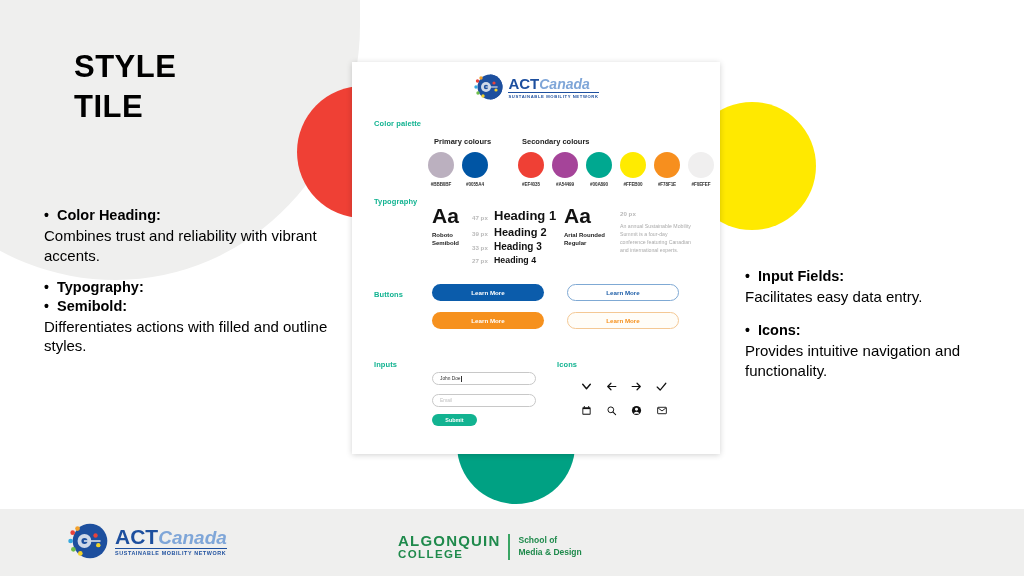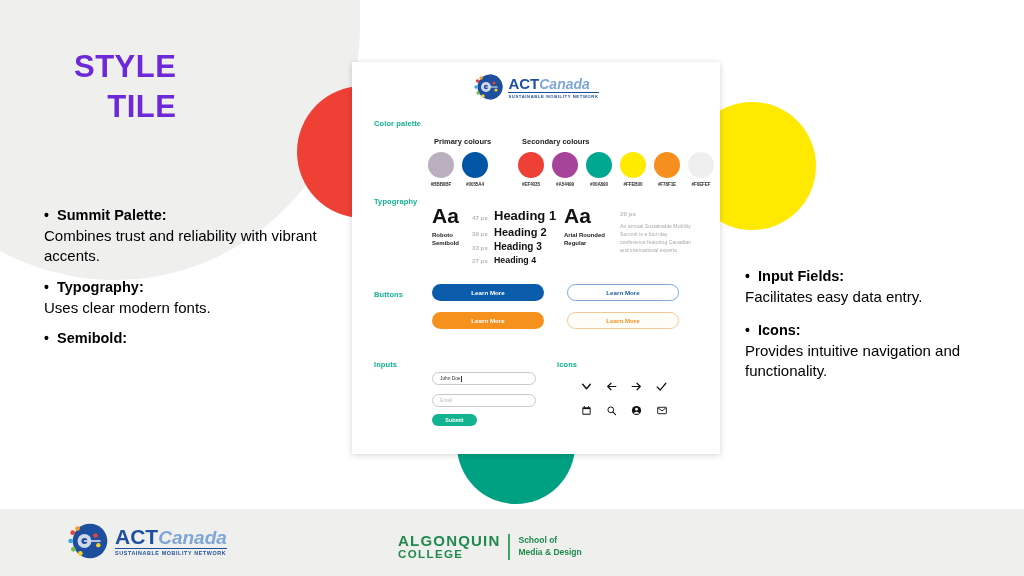--- a/index.html
+++ b/index.html
@@ -236,42 +236,42 @@
   }
 </style>
 </head>
 <body>
 
 <div class="blob-topleft" style="background: rgb(239, 239, 238);"></div>
 <div class="circle-red" style="background: rgb(239, 64, 53);"></div>
 <div class="circle-yellow" style="background: rgb(255, 233, 0);"></div>
 <div class="circle-teal" style="background: rgb(0, 161, 131);"></div>
 
-<div class="slide-title" style="color: #6d28d9; text-align: right;">
+<div class="slide-title" style="color: #000000;">
   <div>STYLE</div>
   <div>TILE</div>
 </div>
 
 <div class="copy left">
   <div class="bullet-head">
     <span class="dot">•</span>
-    <span>Summit Palette:</span>
+    <span>Color Heading:</span>
   </div>
   <div class="bullet-body">Combines trust and reliability with vibrant accents.</div>
 
   <div class="bullet-head">
     <span class="dot">•</span>
     <span>Typography:</span>
   </div>
-  <div class="bullet-body">Uses clear modern fonts.</div>
 
   <div class="bullet-head">
     <span class="dot">•</span>
     <span>Semibold:</span>
   </div>
+  <div class="bullet-body"> Differentiates actions with filled and outline styles.</div>
 </div>
 
 <div class="copy right">
   <div class="bullet-head">
     <span class="dot">•</span>
     <span>Input Fields:</span>
   </div>
   <div class="bullet-body">Facilitates easy data entry.</div>
 
   <div class="bullet-head">

